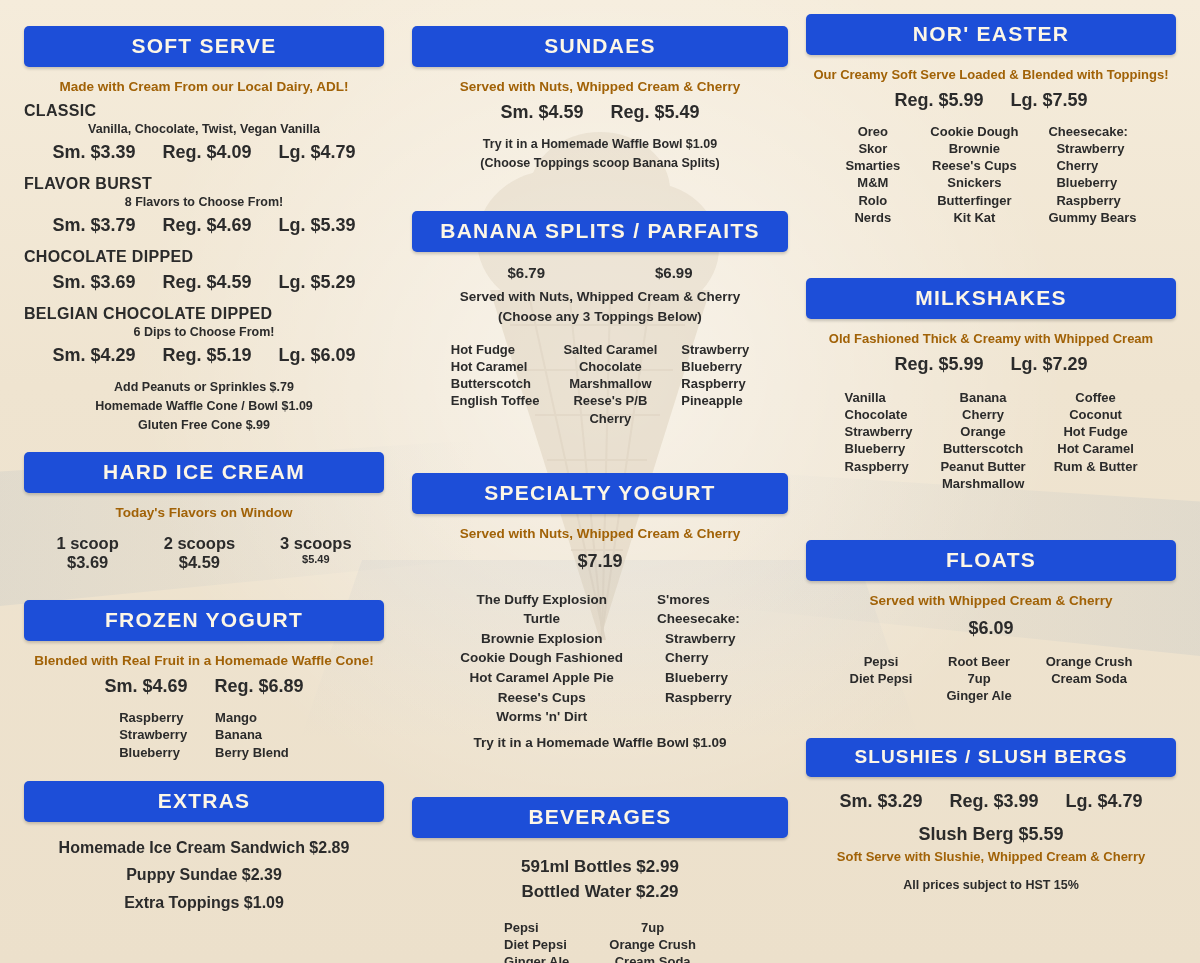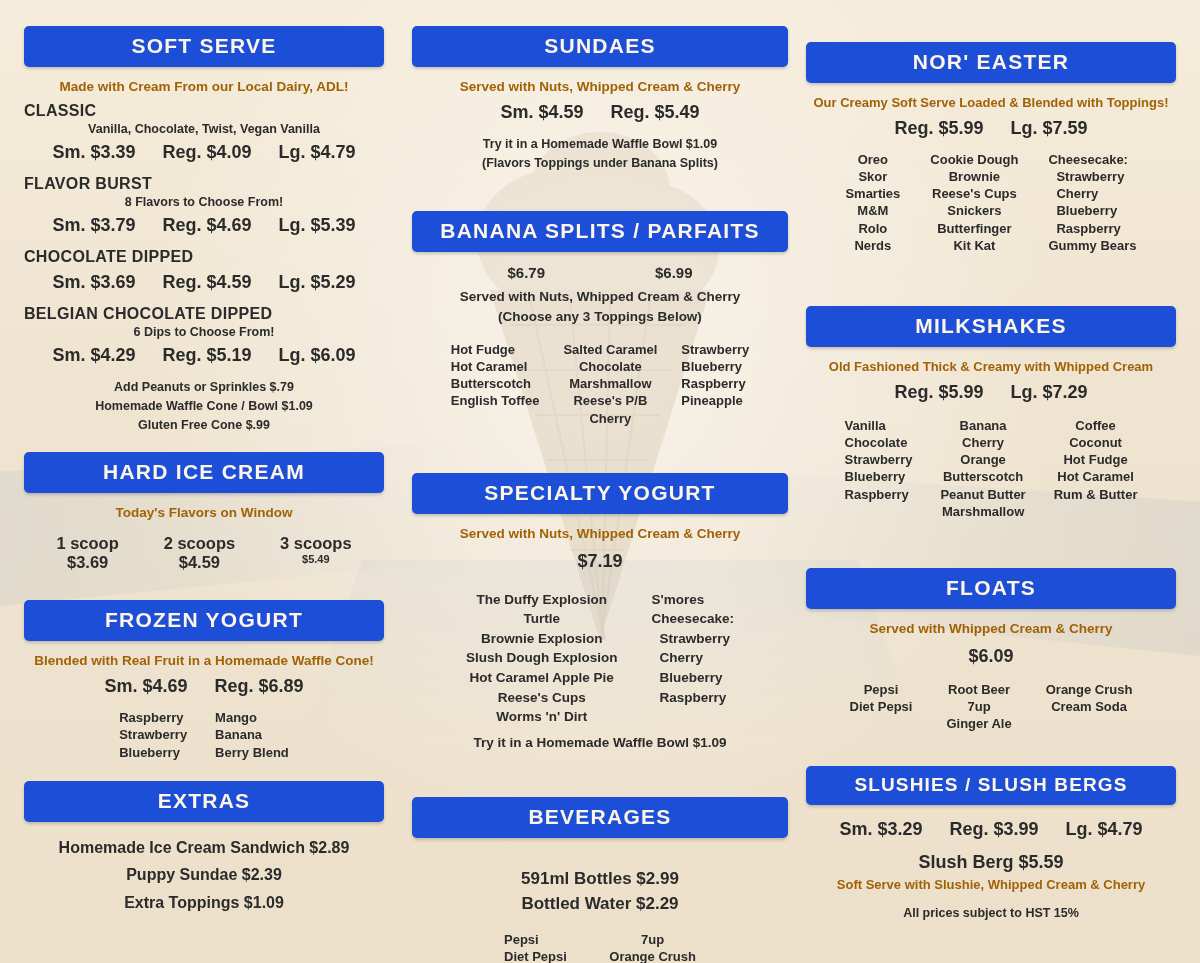--- a/index.html
+++ b/index.html
@@ -41,21 +41,21 @@
     left:300px; top:560px; width:620px; height:180px;
     background:linear-gradient(180deg, rgba(160,175,195,.35), rgba(160,175,195,0));
     clip-path:polygon(10% 0, 90% 0, 100% 100%, 0 100%);
   }
 
   .page { position:relative; z-index:3; width:1200px; height:963px; }
 
   .col { position:absolute; }
   .col-left  { left:24px;  top:26px; width:360px; }
   .col-mid   { left:412px; top:26px; width:376px; }
-  .col-right { left:806px; top:42px; width:370px; }
+  .col-right { left:806px; top:14px; width:370px; }
 
   .banner {
     background:#1d4ed8;
     color:#fdf6e6;
     text-align:center;
     font-weight:bold;
     letter-spacing:.06em;
     padding:8px 4px 9px;
     border-radius:5px;
     font-size:21px;
@@ -264,21 +264,21 @@
 
     <section>
       <div class="banner">SUNDAES</div>
       <div class="sub">Served with Nuts, Whipped Cream &amp; Cherry</div>
       <div class="prices lg">
         <span>Sm.  $4.59</span>
         <span>Reg.  $5.49</span>
       </div>
       <div class="fineprint">
         <div>Try it in a Homemade Waffle Bowl   $1.09</div>
-        <div>(Flavors Toppings under Banana Splits)</div>
+        <div>(Choose Toppings scoop Banana Splits)</div>
       </div>
     </section>
 
     <div class="hr-space" style="height:34px"></div>
 
     <section>
       <div class="banner">BANANA SPLITS / PARFAITS</div>
       <div style="display:flex;justify-content:center;gap:110px;font-weight:bold;font-size:15px;margin:6px 0 4px;">
         <span>$6.79</span>
         <span>$6.99</span>
@@ -314,42 +314,42 @@
 
     <section>
       <div class="banner">SPECIALTY YOGURT</div>
       <div class="sub">Served with Nuts, Whipped Cream &amp; Cherry</div>
       <div class="price-single">$7.19</div>
       <div class="flavcols" style="gap:34px;margin-top:18px;align-items:flex-start;">
         <div class="fc center" style="font-size:13.5px;line-height:1.45">
           <div>The Duffy Explosion</div>
           <div>Turtle</div>
           <div>Brownie Explosion</div>
-          <div>Slush Dough Explosion</div>
+          <div>Cookie Dough Fashioned</div>
           <div>Hot Caramel Apple Pie</div>
           <div>Reese's Cups</div>
           <div>Worms 'n' Dirt</div>
         </div>
         <div class="fc" style="font-size:13.5px;line-height:1.45">
           <div>S'mores</div>
           <div>Cheesecake:</div>
           <div style="padding-left:8px">Strawberry</div>
           <div style="padding-left:8px">Cherry</div>
           <div style="padding-left:8px">Blueberry</div>
           <div style="padding-left:8px">Raspberry</div>
         </div>
       </div>
       <div class="fineprint" style="font-size:13.5px;margin-top:6px">Try it in a Homemade Waffle Bowl   $1.09</div>
     </section>
 
     <div class="hr-space" style="height:40px"></div>
 
     <section>
       <div class="banner">BEVERAGES</div>
-      <div class="listcenter" style="font-size:17px;line-height:1.5;margin-top:28px;">
+      <div class="listcenter" style="font-size:17px;line-height:1.5;margin-top:16px;">
         <div>591ml Bottles   $2.99</div>
         <div>Bottled Water   $2.29</div>
       </div>
       <div class="flavcols" style="gap:40px;margin-top:14px;align-items:flex-start">
         <div class="fc">
           <div>Pepsi</div>
           <div>Diet Pepsi</div>
           <div>Ginger Ale</div>
 
         </div>

